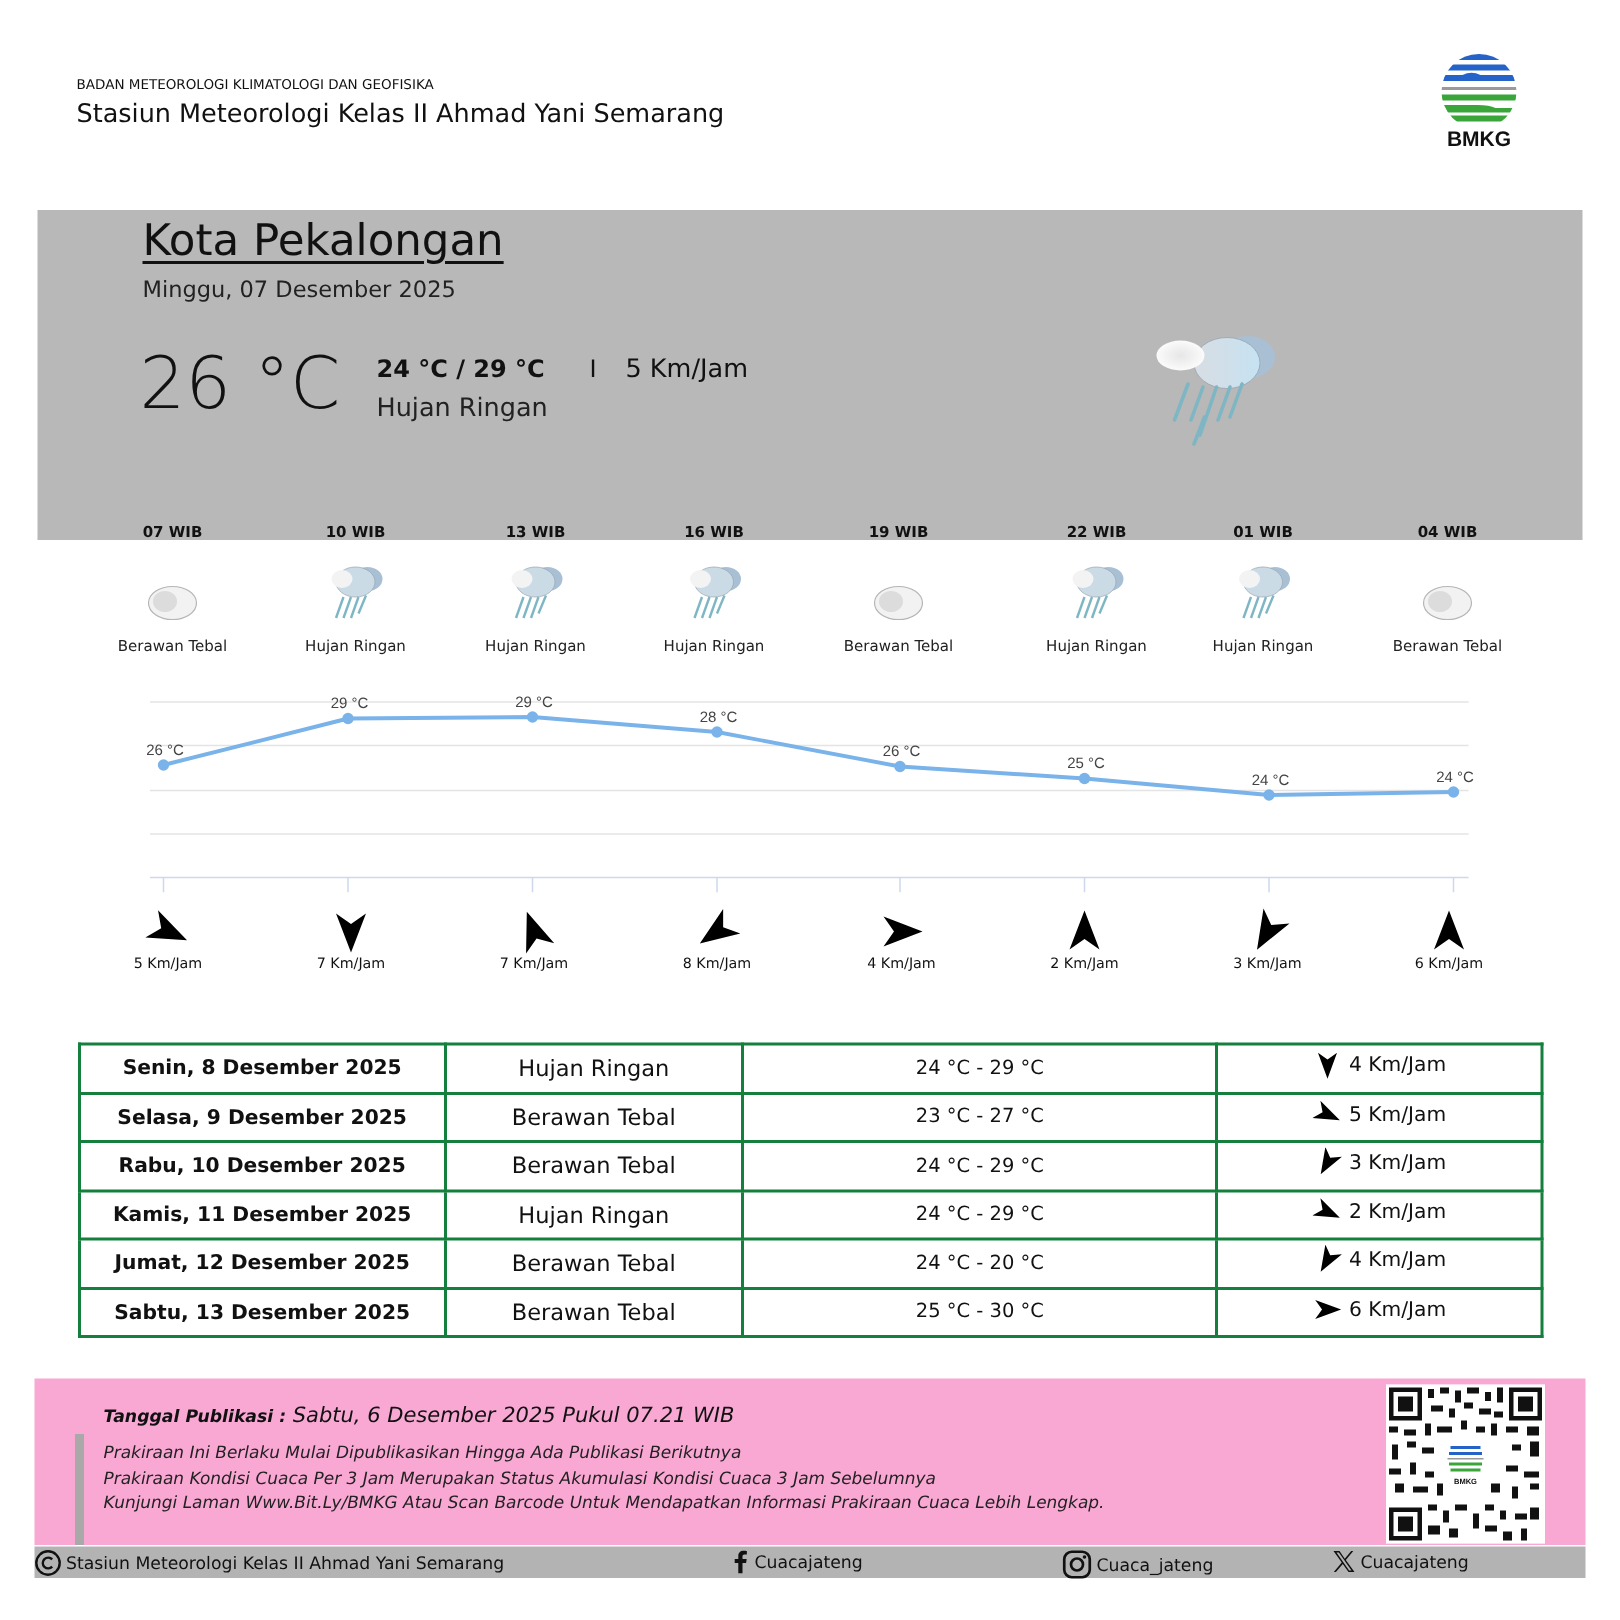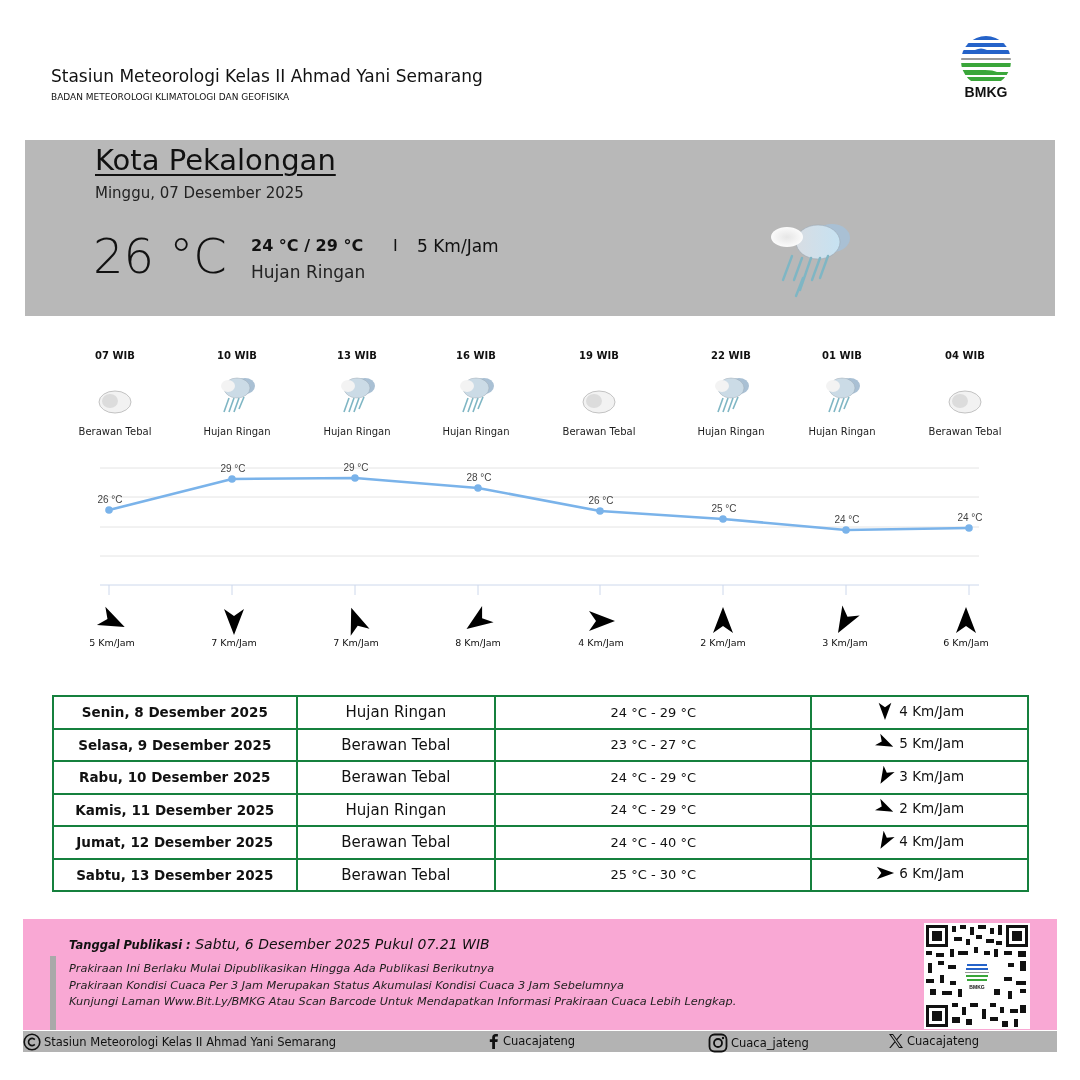--- a/index.html
+++ b/index.html
@@ -1,24 +1,24 @@
 <!DOCTYPE html>
 <html><head>
 <meta charset="utf-8">
 <style>
   * { box-sizing: border-box; margin: 0; padding: 0; }
   html, body { width: 1080px; height: 1080px; background: #ffffff; overflow: hidden; }
   body { position: relative; font-family: "DejaVu Sans", sans-serif; color: #111; }
 
-  .org { position: absolute; left: 51px; top: 52px; font-size: 9px; letter-spacing: 0; color: #111; margin-top: 40px; }
+  .org { position: absolute; left: 51px; top: 52px; font-size: 9px; letter-spacing: 0; color: #111; }
   .station { position: absolute; left: 51px; top: 66px; font-size: 17px; color: #111; }
   .logo { position: absolute; left: 955px; top: 34px; width: 62px; height: 68px; }
   .logo-text { position: absolute; left: 0; top: 50px; width: 62px; text-align: center; font-weight: bold; font-size: 14px; font-family: "Liberation Sans", sans-serif; color: #111; }
 
-  .hero { position: absolute; left: 25px; top: 140px; width: 1030px; height: 176px; background: #b8b8b8; }
+  .hero { position: absolute; left: 25px; top: 140px; width: 1030px; height: 220px; background: #b8b8b8; }
   .city { position: absolute; left: 70px; top: 3px; font-size: 29px; text-decoration: underline; text-decoration-thickness: 2px; text-underline-offset: 4px; color: #111; }
   .date { position: absolute; left: 70px; top: 44px; font-size: 15px; color: #222; text-align: center; }
   .temp-now { position: absolute; left: 68px; top: 88px; font-size: 48px; font-weight: 300; color: #111; }
   .minmax { position: absolute; left: 226px; top: 96px; font-size: 16px; font-weight: bold; color: #111; }
   .sep { position: absolute; left: 368px; top: 96px; font-size: 16px; color: #111; }
   .wind-now { position: absolute; left: 392px; top: 96px; font-size: 17px; color: #111; }
   .cond-now { position: absolute; left: 226px; top: 122px; font-size: 17px; color: #222; }
   .hero-icon { position: absolute; left: 745px; top: 80px; width: 85px; height: 80px; }
 
   .hourly { position: absolute; left: 55px; top: 350px; width: 970px; }
@@ -349,21 +349,21 @@
     <td class="wind"><span class="wind-cell">
             <svg width="20" height="20" viewBox="-11 -11 22 22">
               <path d="M0,-10 L7,9 L0,4 L-7,9 Z" transform="rotate(115)" fill="#000"></path>
             </svg>
             <span>2 Km/Jam</span>
           </span></td>
   </tr>
   <tr>
     <td class="day">Jumat, 12 Desember 2025</td>
     <td class="cond">Berawan Tebal</td>
-    <td class="temp">24 °C - 40 °C</td>
+    <td class="temp">24 °C - 20 °C</td>
     <td class="wind"><span class="wind-cell">
             <svg width="20" height="20" viewBox="-11 -11 22 22">
               <path d="M0,-10 L7,9 L0,4 L-7,9 Z" transform="rotate(-150)" fill="#000"></path>
             </svg>
             <span>4 Km/Jam</span>
           </span></td>
   </tr>
   <tr>
     <td class="day">Sabtu, 13 Desember 2025</td>
     <td class="cond">Berawan Tebal</td>

